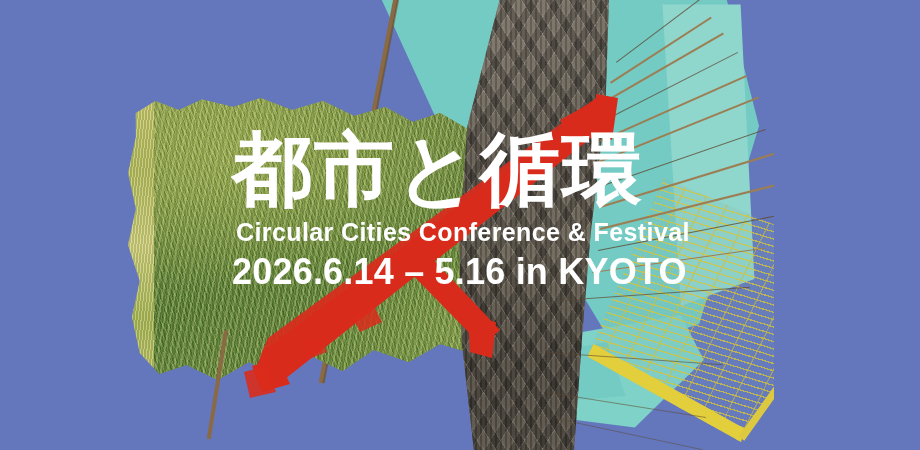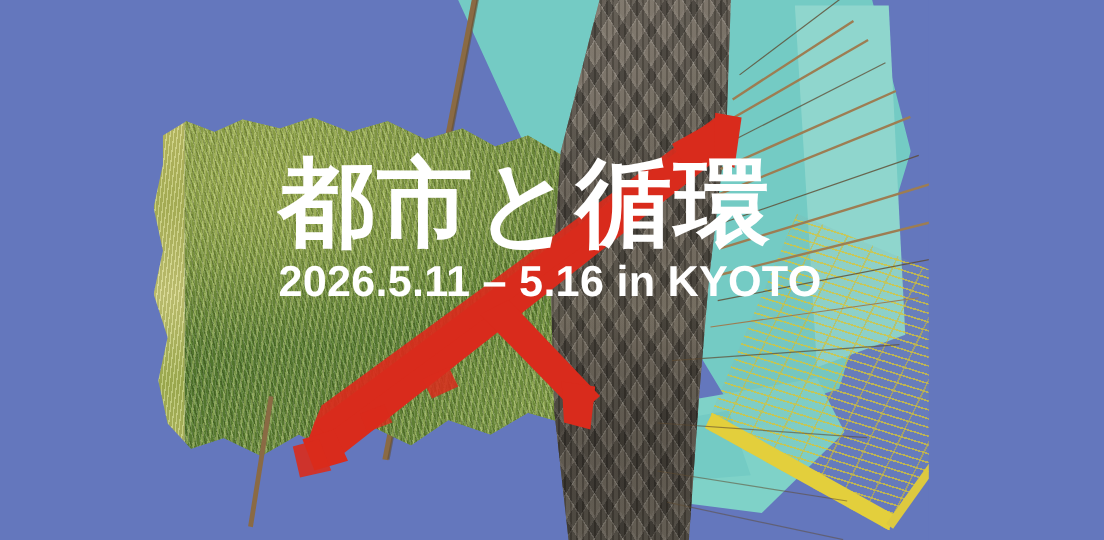--- a/index.html
+++ b/index.html
@@ -241,16 +241,17 @@
       <path d="M252,366 L278,358 L290,384 L262,392 Z"></path>
       <path d="M244,372 L266,366 L276,392 L250,398 Z" opacity="0.9"></path>
 
       <path d="M352,316 L374,306 L382,322 L360,332 Z" opacity="0.85"></path>
       <path d="M300,345 L320,337 L327,352 L306,360 Z" opacity="0.8"></path>
     </g>
   </svg>
 
   <div class="text-block">
     <h1 class="title-ja">都市と循環</h1>
-    <div class="date-line">2026.5.11 – 5.16 in KYOTO</div>
+    <div class="subtitle-en">Circular Cities Conference &amp; Festival</div>
+    <div class="date-line">2026.6.14 – 5.16 in KYOTO</div>
   </div>
 
 </div>
 
 </body></html>

